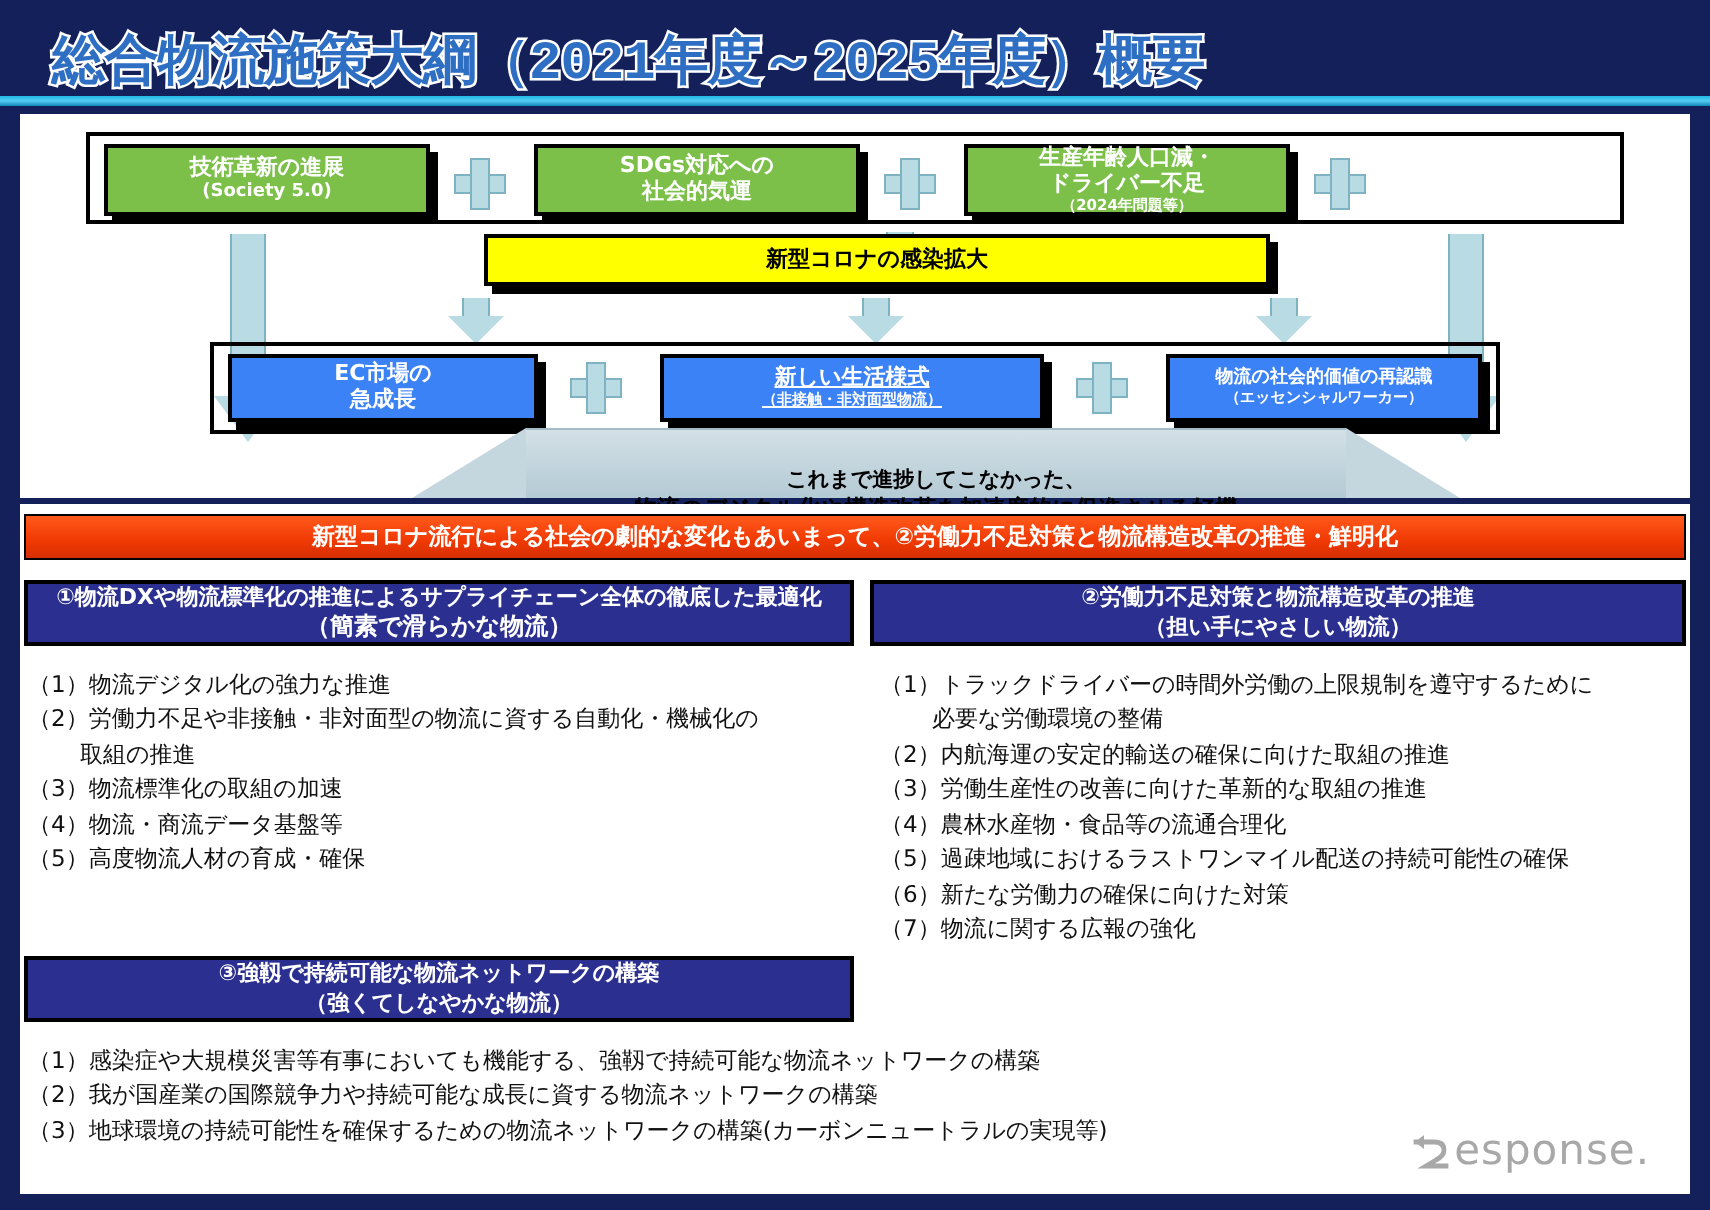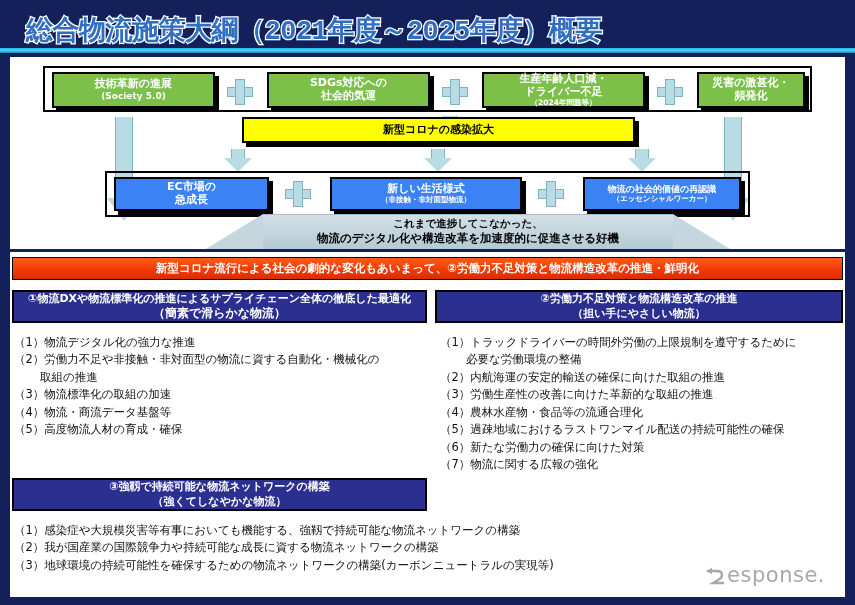--- a/index.html
+++ b/index.html
@@ -147,24 +147,20 @@
     <div class="sbox green" style="left:472px;top:15px;width:163px;height:36px;">
       <span class="l1">生産年齢人口減・</span>
       <span class="l1">ドライバー不足</span>
       <span class="l3">（2024年問題等）</span>
     </div>
     <div class="plus" style="left:647px;top:22px;">
         <u></u>
         <i></i>
         <s></s>
       </div>
-    <div class="sbox green" style="left:687px;top:15px;width:108px;height:36px;">
-      <span class="l1">災害の激甚化・</span>
-      <span class="l1">頻発化</span>
-    </div>
 
     <div style="position:absolute;left:97px;top:60px;width:34px;height:104px;">
       <div style="position:absolute;left:8px;top:0;width:18px;height:82px;background:#b9dbe4;border-left:1.5px solid #7fb3c4;border-right:1.5px solid #7fb3c4;"></div>
       <div style="position:absolute;left:0;top:81px;width:0;height:0;border-left:17px solid transparent;border-right:17px solid transparent;border-top:23px solid #b9dbe4;"></div>
     </div>
 
     <div style="position:absolute;left:706px;top:60px;width:34px;height:104px;">
       <div style="position:absolute;left:8px;top:0;width:18px;height:82px;background:#b9dbe4;border-left:1.5px solid #7fb3c4;border-right:1.5px solid #7fb3c4;"></div>
       <div style="position:absolute;left:0;top:81px;width:0;height:0;border-left:17px solid transparent;border-right:17px solid transparent;border-top:23px solid #b9dbe4;"></div>
     </div>
@@ -196,38 +192,38 @@
 
     <div class="sbox orange" style="left:104px;top:120px;width:155px;height:34px;">
       <span class="l1">EC市場の</span>
       <span class="l1">急成長</span>
     </div>
     <div class="plus" style="left:275px;top:124px;">
         <u></u>
         <i></i>
         <s></s>
       </div>
-    <div class="sbox orange" style="left:320px;top:120px;width:192px;height:34px;">
+    <div class="sbox orange" style="left:320px;top:120px;width:192px;height:34px;text-decoration:underline;">
       <span class="l1">新しい生活様式</span>
       <span class="l3">（非接触・非対面型物流）</span>
     </div>
     <div class="plus" style="left:528px;top:124px;">
         <u></u>
         <i></i>
         <s></s>
       </div>
     <div class="sbox orange" style="left:573px;top:120px;width:158px;height:34px;">
       <span class="l2">物流の社会的価値の再認識</span>
       <span class="l3">（エッセンシャルワーカー）</span>
     </div>
 
     <div style="position:absolute;left:253px;top:157px;width:410px;height:35px;
                 background:linear-gradient(to bottom,#d3e0e6 0%,#b4cad4 100%);
                 border-top:1px solid #a3bcc6;text-align:center;padding-top:2px;">
-      <div style="font-size:10.5px;font-weight:700;color:#000;">これまで進捗してこなかった、</div>
+      <div style="font-size:10.5px;font-weight:700;color:#000;margin-top:16px;">これまで進捗してこなかった、</div>
       <div style="font-size:11.5px;font-weight:700;color:#000;">物流のデジタル化や構造改革を加速度的に促進させる好機</div>
     </div>
 
     <div style="position:absolute;left:196px;top:157px;width:0;height:0;border-top:0 solid transparent;border-bottom:35px solid #c4d6de;border-left:57px solid transparent;"></div>
     <div style="position:absolute;left:663px;top:157px;width:0;height:0;border-top:0 solid transparent;border-bottom:35px solid #c4d6de;border-right:57px solid transparent;"></div>
   </div>
 
   <div class="canvas-lower">
 
     <div style="position:absolute;left:2px;top:5px;width:831px;height:23px;

